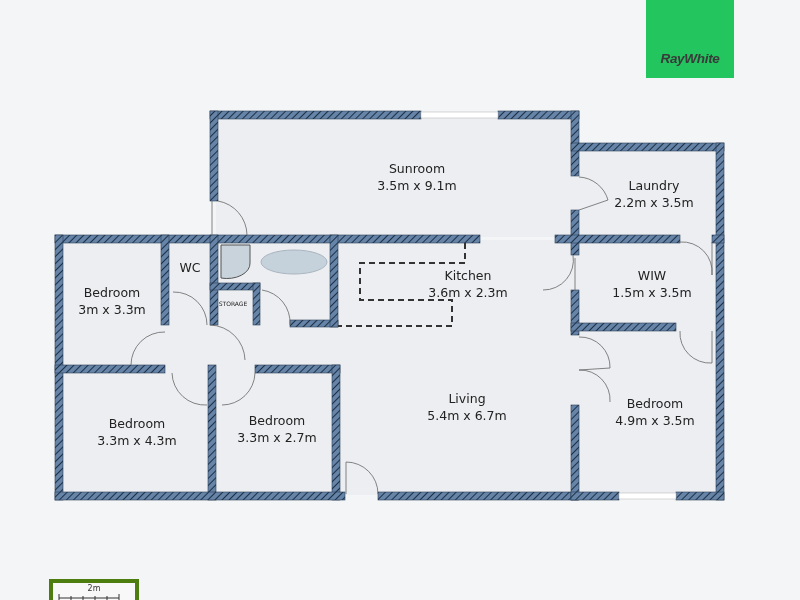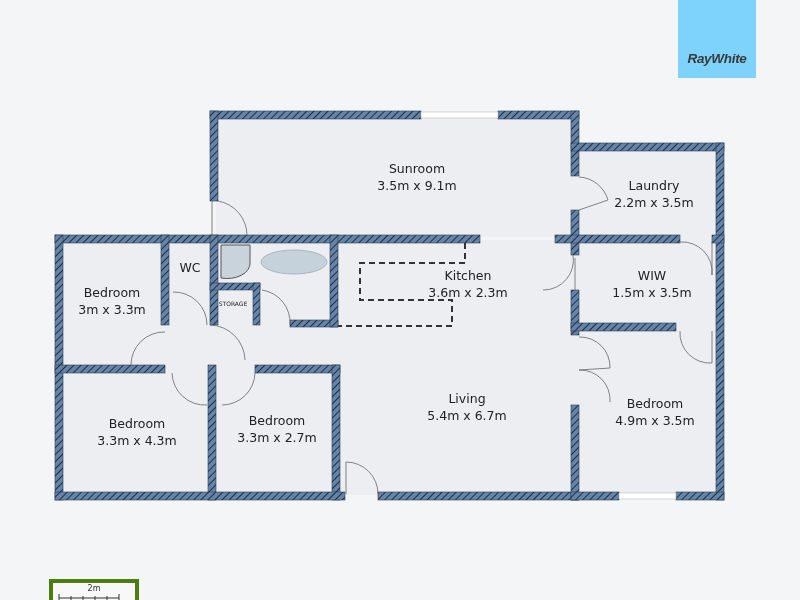--- a/index.html
+++ b/index.html
@@ -1,17 +1,17 @@
 <!DOCTYPE html>
 <html><head>
   <meta charset="utf-8">
   <style>
     html, body { margin: 0; padding: 0; }
     body { width: 800px; height: 600px; background: #f4f5f6; position: relative; overflow: hidden; font-family: "DejaVu Sans", sans-serif; }
-    .logo { position: absolute; left: 646px; top: 0; width: 78px; height: 78px; background: #7dd3fc; margin-left: 32px; }
+    .logo { position: absolute; left: 646px; top: 0; width: 88px; height: 78px; background: #22c55e; }
     .logo-text { position: absolute; left: 0; right: 0; bottom: 12px; text-align: center; font-family: "Liberation Sans", sans-serif; font-weight: bold; font-style: italic; font-size: 13.5px; color: #3a3a3a; letter-spacing: -0.3px; }
     svg.plan { position: absolute; left: 0; top: 0; }
     .lbl { font-family: "DejaVu Sans", sans-serif; font-size: 12.5px; fill: #222; text-anchor: middle; }
     .lbl-s { font-family: "DejaVu Sans", sans-serif; font-size: 6px; fill: #222; text-anchor: middle; }
     .scale { position: absolute; left: 49px; top: 579px; width: 82px; height: 22px; border: 4px solid #4d7c0f; background: #f8f8f8; }
     .scale-label { position: absolute; left: 0; right: 0; top: 1px; text-align: center; font-size: 8px; color: #333; font-family: "DejaVu Sans", sans-serif; }
   </style>
 </head>
 <body>
 

